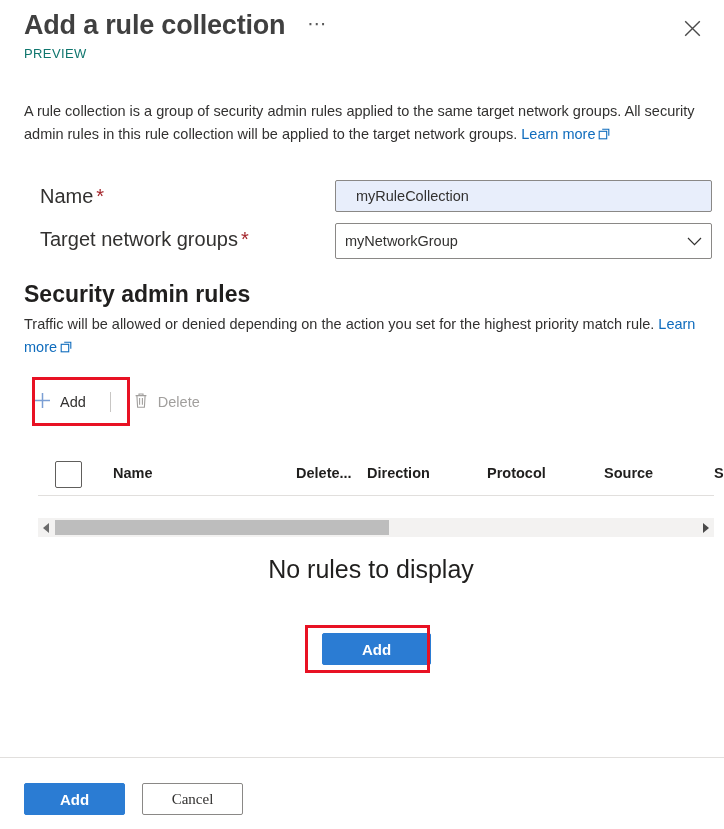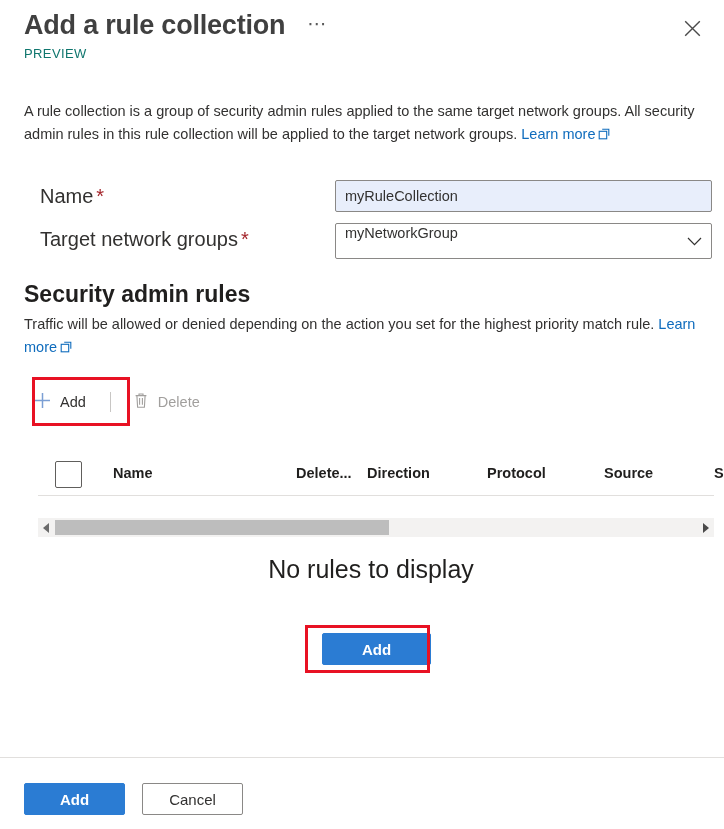--- a/index.html
+++ b/index.html
@@ -57,27 +57,27 @@
   }
   .req { color: #a4262c; margin-left: 3px; }
   .field-control { position: absolute; left: 311px; top: 0; width: 377px; height: 32px; }
 
   input.text-input {
     width: 100%; height: 32px;
     border: 1px solid #8a8886; border-radius: 2px;
     background: #e8eefb;
     font-family: "Liberation Sans", sans-serif;
     font-size: 14.5px; color: #323130;
-    padding: 0 9px; outline: none;
+    padding: 0 20px; outline: none;
   }
   .select-box {
     width: 100%; height: 32px;
     border: 1px solid #8a8886; border-radius: 2px;
     background: #ffffff;
-    display: flex; align-items: flex-end;
+    display: flex; align-items: center;
     padding: 17px 9px; cursor: pointer; position: relative;
   }
   .select-value { font-size: 14.5px; color: #323130; }
   .chevron { position: absolute; right: 9px; top: 50%; transform: translateY(-50%); }
 
   
   .section-heading {
     position: absolute; left: 24px; top: 281px;
     font-size: 23px; font-weight: 600; color: #201f1e;
   }
@@ -154,21 +154,21 @@
   }
 
   
   .footer-divider { position: absolute; left: 0; top: 757px; width: 724px; height: 1px; background: #e1dfdd; }
   .footer { position: absolute; left: 24px; top: 783px; display: flex; gap: 17px; }
   .btn-footer-primary { width: 101px; height: 32px; }
   .btn-secondary {
     width: 101px; height: 32px;
     background: #ffffff; color: #323130;
     border: 1px solid #8a8886; border-radius: 2px;
-    font-size: 15px; font-family: Liberation Sans, sans-serif; cursor: pointer;
+    font-size: 15px; font-family: Liberation Serif, serif; cursor: pointer;
   }
 </style>
 </head>
 <body>
 
 <div class="header">
   <div class="title-row">
     <div class="page-title">Add a rule collection</div>
     <div class="ellipsis-btn">⋯</div>
   </div>

